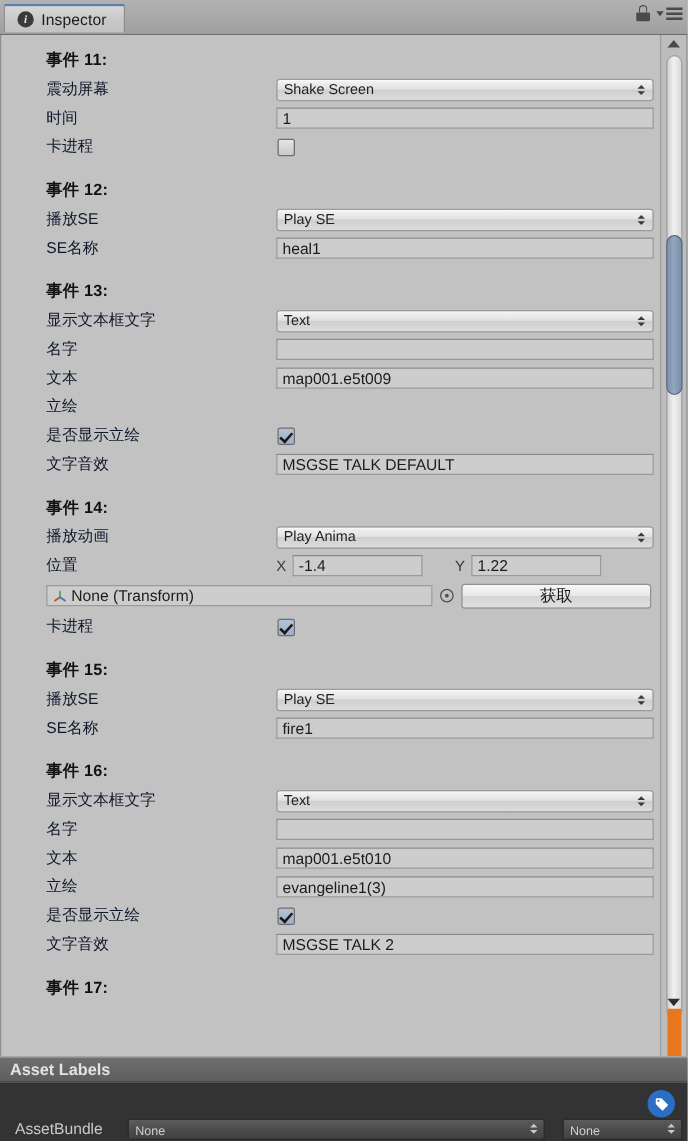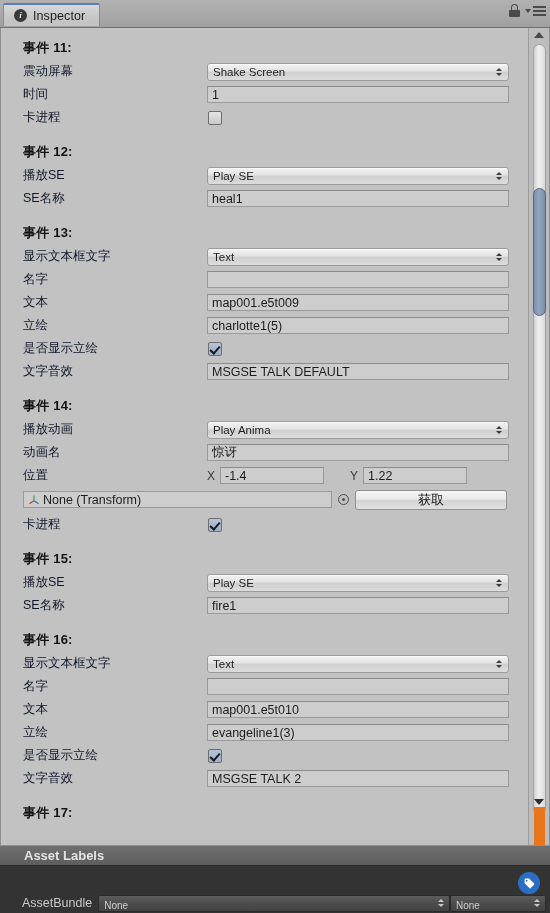--- a/index.html
+++ b/index.html
@@ -107,21 +107,21 @@
   .content-wrap {
     position: relative;
     flex: 1 1 auto;
     overflow: hidden;
     background: #c2c2c2;
     border-left: 1px solid #8f8f8f;
     border-right: 1px solid #8f8f8f;
   }
   .content {
     position: absolute;
-    left: 0; top: 0;
+    left: 14px; top: 0;
     width: 528px;
     height: 100%;
     padding: 8px 16px 0 0;
     box-sizing: border-box;
     overflow: hidden;
   }
 
   .event-group { padding: 0 0 0 0; }
   .event-title {
     font-size: 13px;
@@ -354,21 +354,21 @@
 
   
   .footer { flex: 0 0 auto; }
   .asset-header {
     height: 21px;
     background: linear-gradient(to bottom, #6f6f6f 0%, #5d5d5d 100%);
     border-top: 1px solid #8e8e8e;
     border-bottom: 1px solid #2c2c2c;
     display: flex;
     align-items: center;
-    padding-left: 24px;
+    padding-left: 8px;
     color: #e3e3e3;
     font-size: 13px;
     font-weight: bold;
     box-sizing: border-box;
   }
   .asset-body {
     height: 47px;
     background: #333333;
     position: relative;
     box-sizing: border-box;
@@ -379,26 +379,26 @@
     top: 6px;
     width: 22px; height: 22px;
     border-radius: 50%;
     background: #2b6fc4;
     display: flex;
     align-items: center;
     justify-content: center;
   }
   .assetbundle-row {
     position: absolute;
-    left: 14px; right: 0; bottom: 0;
+    left: 4px; right: 0; bottom: 0;
     height: 20px;
     display: flex;
     align-items: center;
     padding: 0 4px 0 8px;
-    gap: 0;
+    gap: 14px;
     box-sizing: border-box;
   }
   .assetbundle-label {
     color: #c9c9c9;
     font-size: 12.5px;
     flex: 0 0 auto;
     margin-right: 6px;
   }
   .dark-popup {
     height: 17px;
@@ -528,23 +528,20 @@
             </div>
           </div>
           <div class="row">
             <div class="row-label">文本</div>
             <div class="row-field">
               <div class="textfield">map001.e5t009</div>
             </div>
           </div>
           <div class="row">
             <div class="row-label">立绘</div>
-            <div class="row-field">
-              <div class="textfield">charlotte1(5)</div>
-            </div>
           </div>
           <div class="row">
             <div class="row-label">是否显示立绘</div>
             <div class="row-field">
               <div class="checkbox checked"></div>
             </div>
           </div>
           <div class="row">
             <div class="row-label">文字音效</div>
             <div class="row-field">
@@ -558,26 +555,20 @@
           <div class="row">
             <div class="row-label">播放动画</div>
             <div class="row-field">
               <div class="popup">
                 <span>Play Anima</span>
                 <span class="arrows">
                   <i class="up"></i>
                   <i class="down"></i>
                 </span>
               </div>
-            </div>
-          </div>
-          <div class="row">
-            <div class="row-label">动画名</div>
-            <div class="row-field">
-              <div class="textfield">惊讶</div>
             </div>
           </div>
           <div class="row">
             <div class="row-label">位置</div>
             <div class="row-field">
               <div class="vec">
                 <span class="axis">X</span>
                 <div class="textfield">-1.4</div>
                 <span class="axis">Y</span>
                 <div class="textfield">1.22</div>

